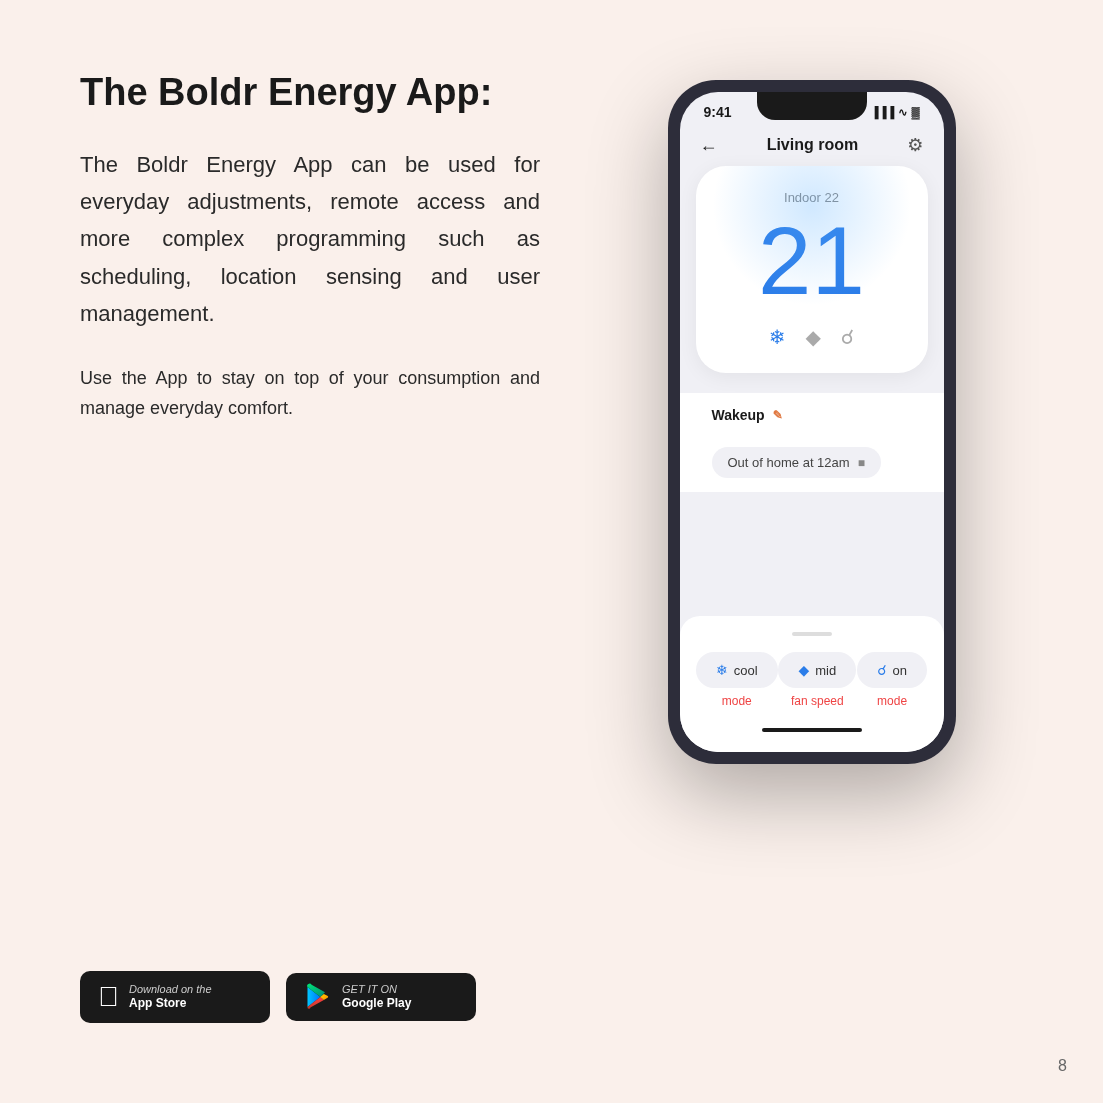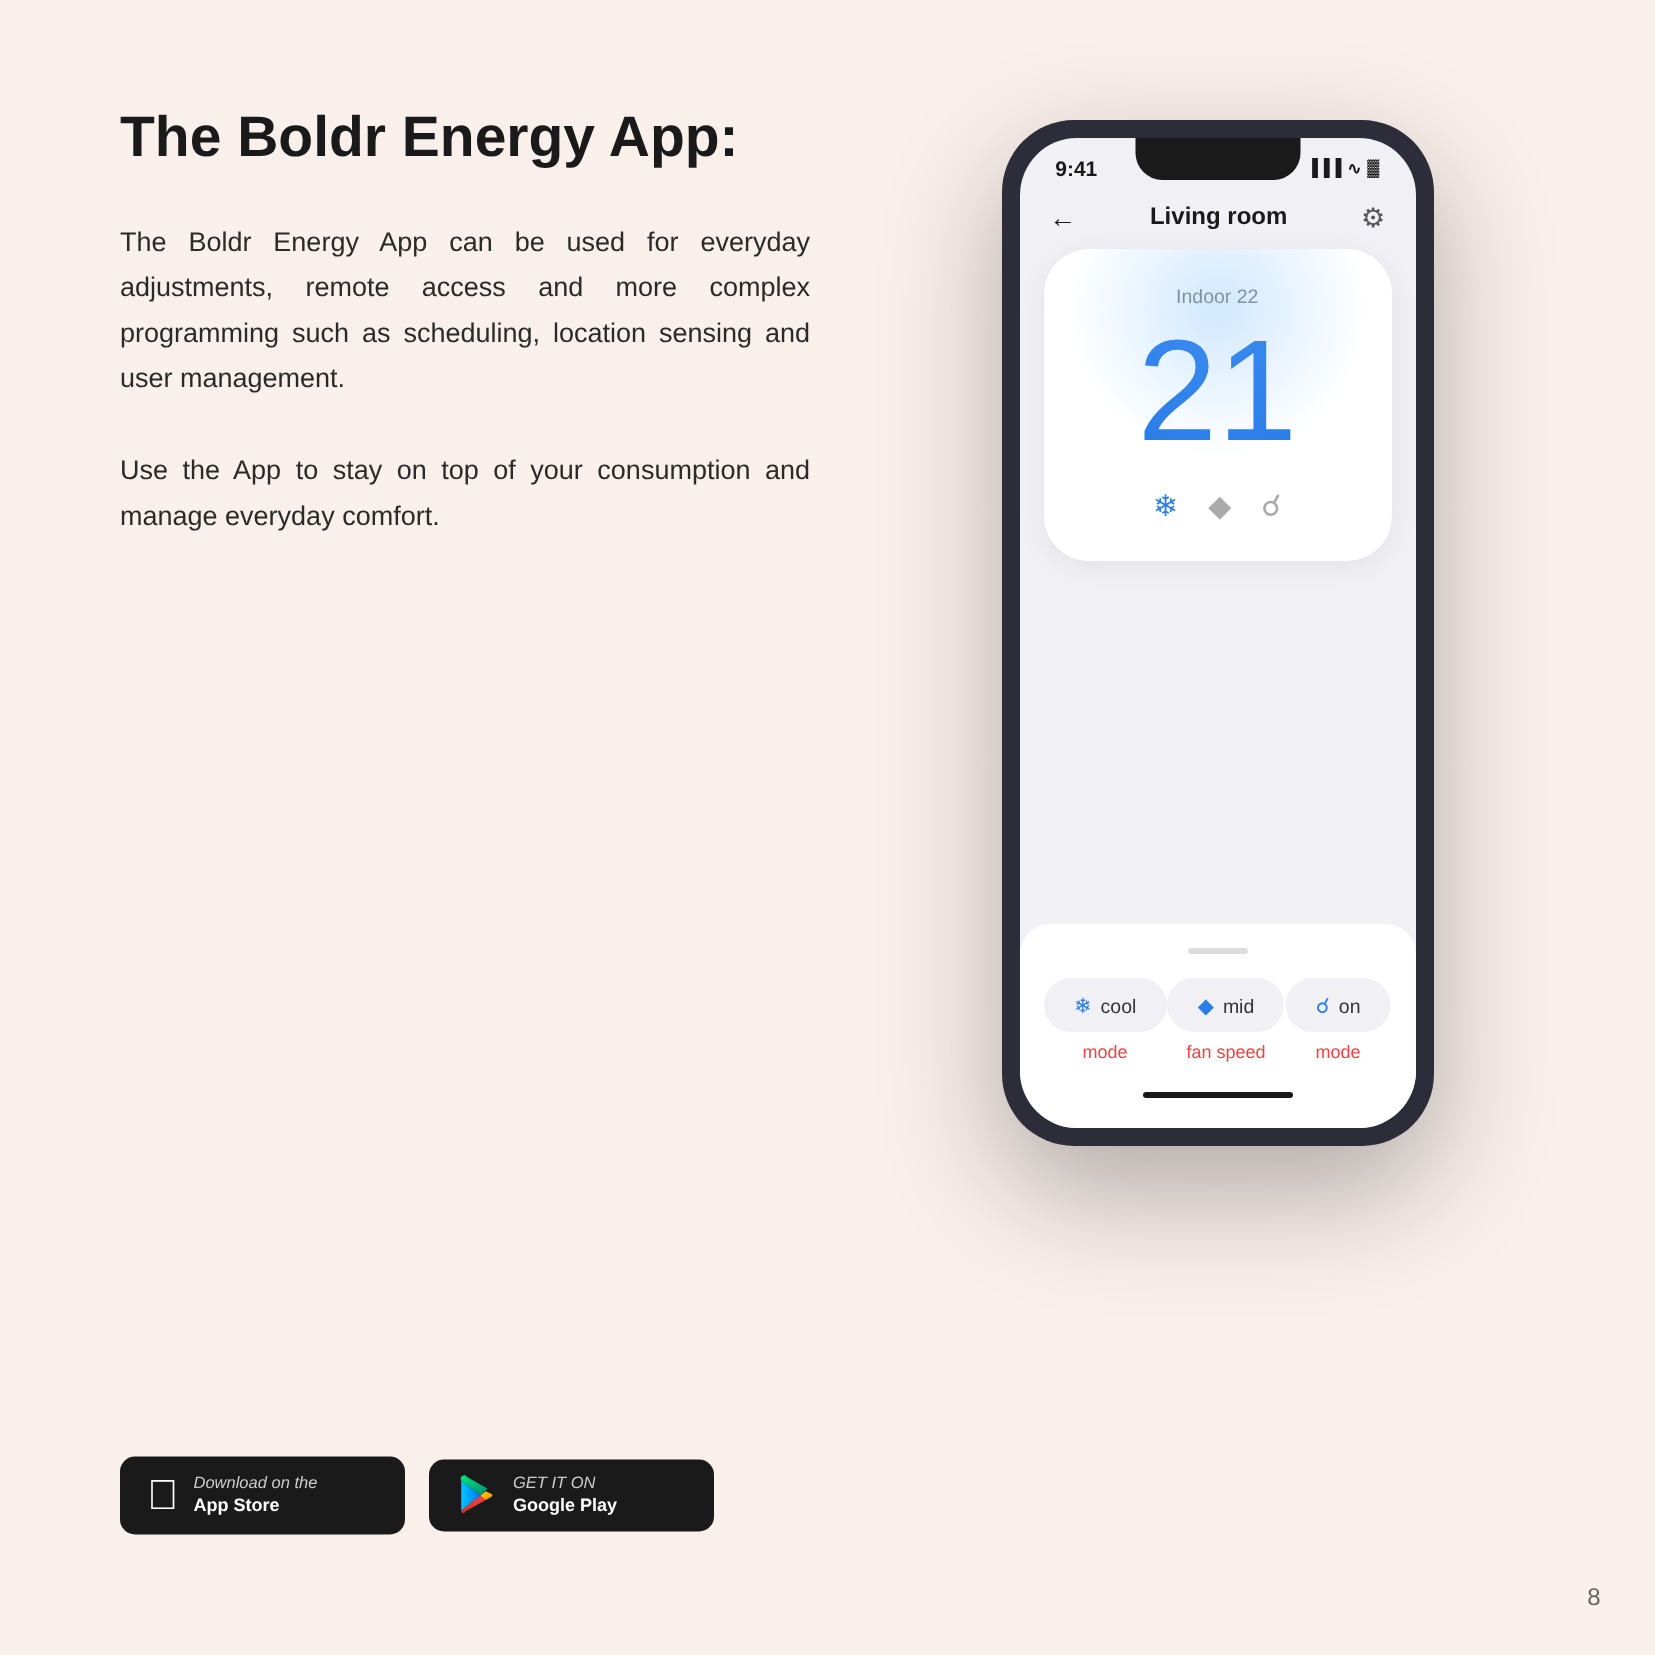--- a/index.html
+++ b/index.html
@@ -33,21 +33,21 @@
 
     .app-title {
       font-size: 38px;
       font-weight: 700;
       color: #1a1a1a;
       margin-bottom: 30px;
       line-height: 1.2;
     }
 
     .app-description {
-      font-size: 18px;
+      font-size: 22px;
       color: #2a2a2a;
       line-height: 1.7;
       text-align: justify;
       margin-bottom: 30px;
     }
 
     .app-description-2 {
       font-size: 18px;
       color: #2a2a2a;
       line-height: 1.7;
@@ -462,20 +462,32 @@
             <div class="temperature-display">21</div>
             <div class="mode-icons">
               <span class="mode-icon-active">❄</span>
               <span>◆</span>
               <span>☌</span>
             </div>
           </div>
         </div>
 
         <div class="schedule-section">
+          <div class="schedule-row">
+            <span class="schedule-label">
+              <span>Wakeup</span>
+              <span class="edit-icon">✎</span>
+            </span>
+          </div>
+          <div class="schedule-time-row">
+            <div class="schedule-time-pill">
+              <span>Out of home at 12am</span>
+              <span class="schedule-time-icon">■</span>
+            </div>
+          </div>
         </div>
 
         <div class="bottom-panel">
           <div class="bottom-handle"></div>
           <div class="control-buttons">
 
             <div class="control-btn">
               <div class="control-pill">
                 <span class="control-pill-icon">❄</span>
                 <span>cool</span>

